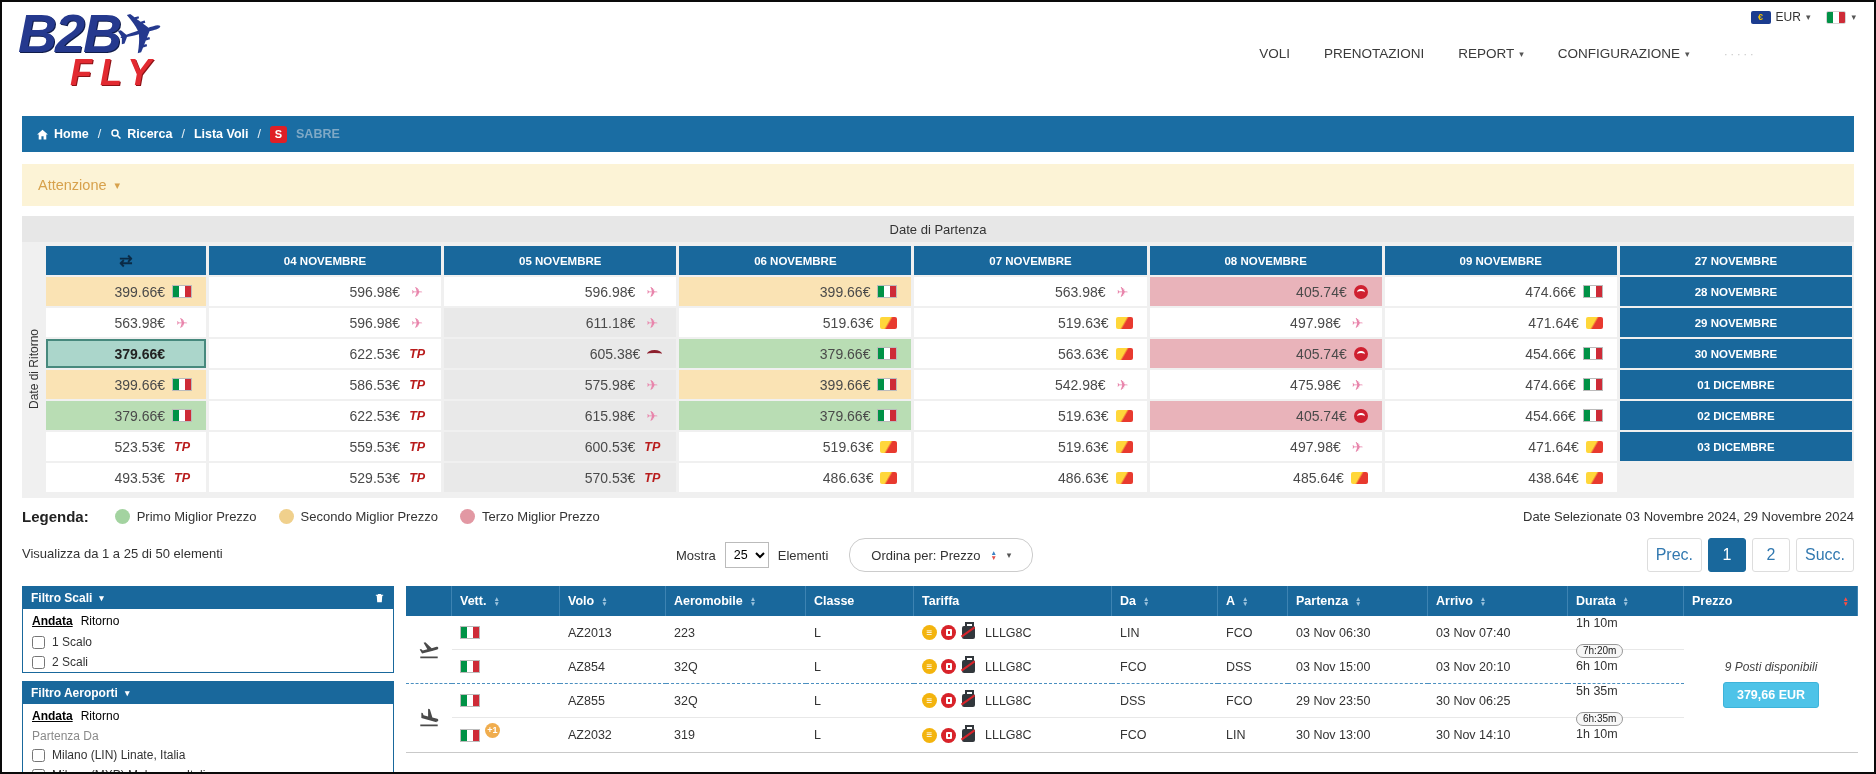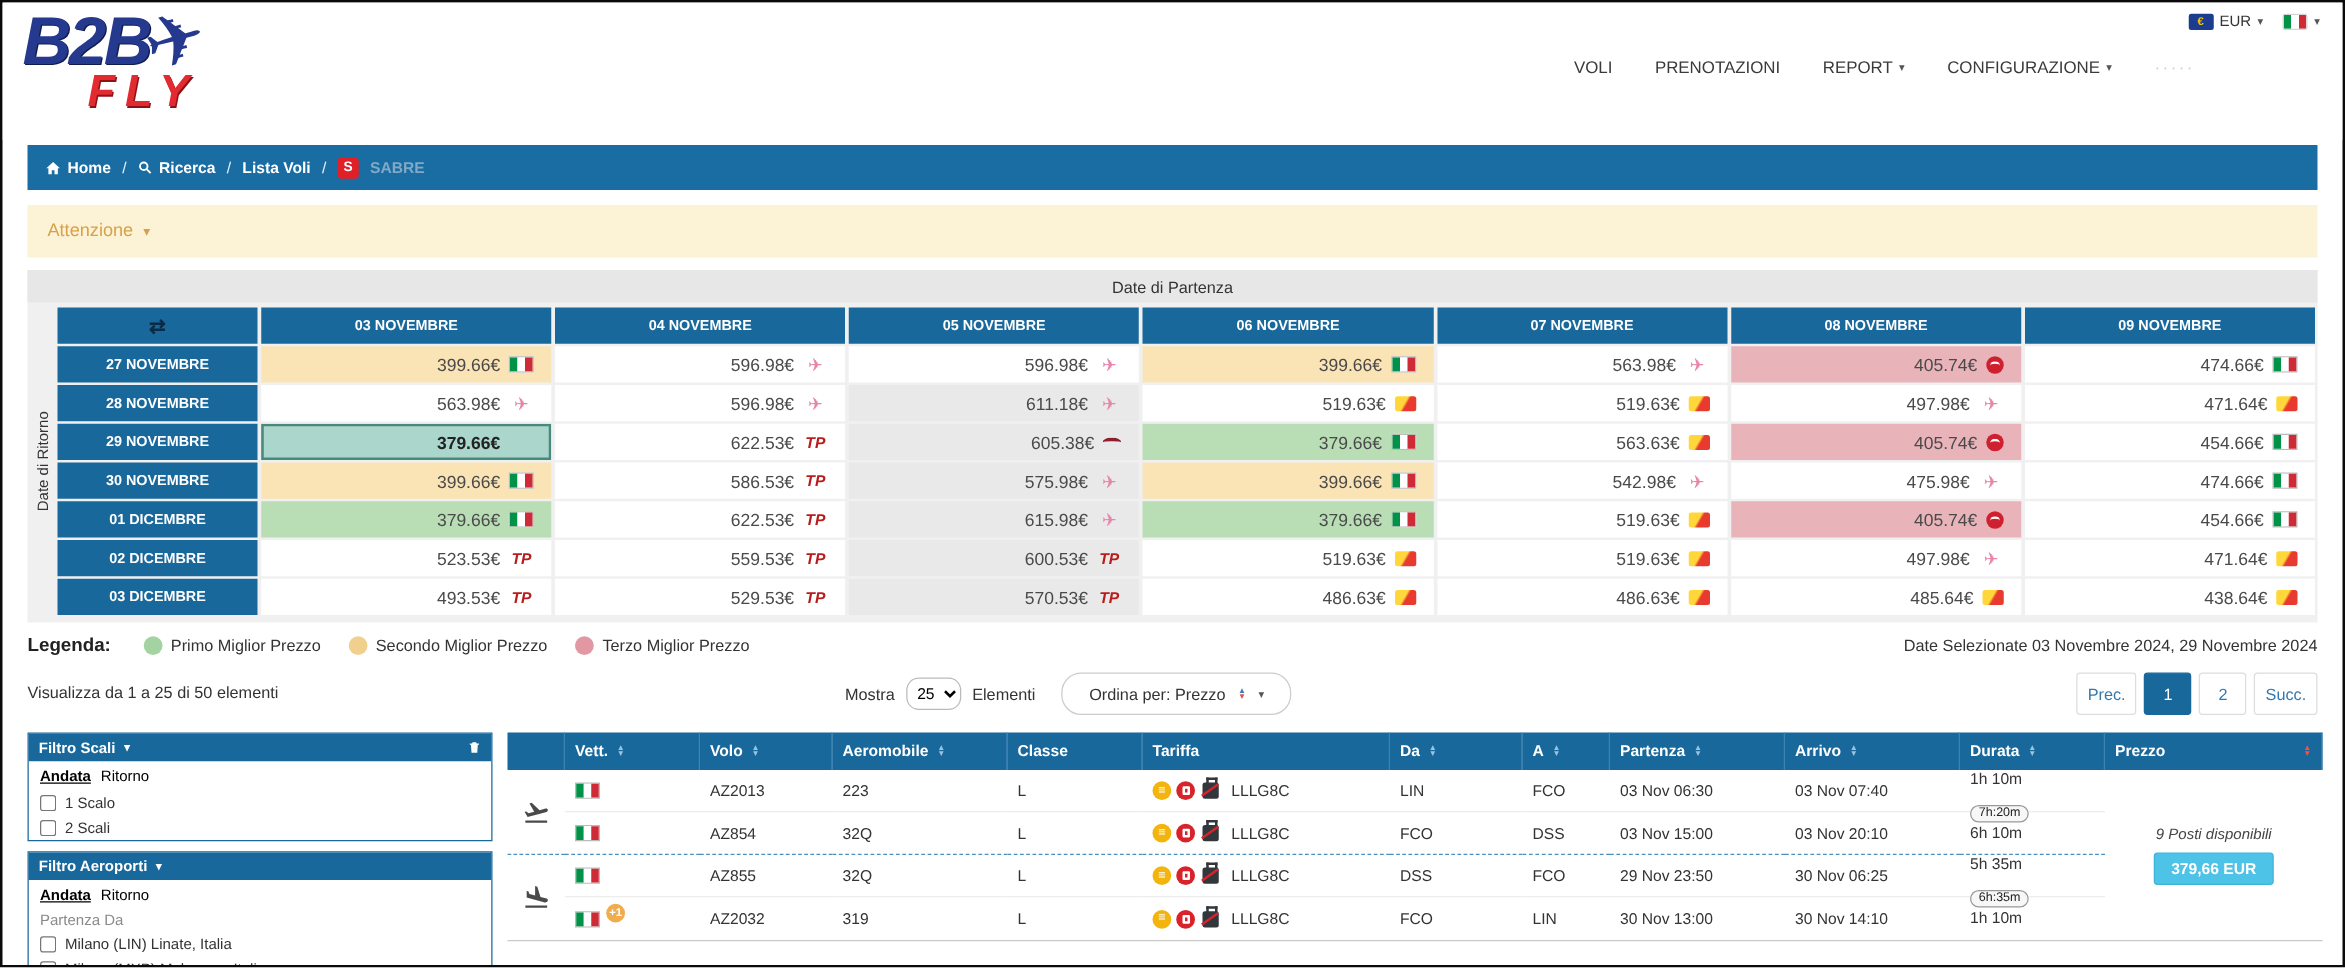--- a/index.html
+++ b/index.html
@@ -66,28 +66,28 @@
   .legend-row{margin:8px 20px 0;display:flex;align-items:center;gap:22px;font-size:13px;color:#333;height:20px;}
   .legend-title{font-size:15px;font-weight:bold;margin-right:4px;color:#222;}
   .legend-item{display:flex;align-items:center;gap:7px;}
   .dot{width:15px;height:15px;border-radius:50%;display:inline-block;}
   .selected-dates{margin-left:auto;font-size:13px;color:#333;}
 
   
   .controls{margin:12px 20px 0;position:relative;height:34px;font-size:13px;color:#333;}
   .showing{position:absolute;left:0;top:8px;}
   .center-controls{position:absolute;left:607px;top:0;display:flex;align-items:center;gap:9px;height:34px;margin-left:47px;}
-  .show-select{height:26px;border:1px solid #bbb;border-radius:10px;font-size:12.5px;background:#fff;padding:0 4px;font-family:"Liberation Sans",sans-serif;}
+  .show-select{height:26px;border:1px solid #bbb;border-radius:0;font-size:12.5px;background:#fff;padding:0 4px;font-family:"Liberation Sans",sans-serif;}
   .sort-box{border:1px solid #ccc;border-radius:16px;padding:0 21px;height:34px;display:flex;gap:10px;align-items:center;background:#fff;margin-left:12px;cursor:pointer;}
   .sort{display:inline-flex;flex-direction:column;line-height:5px;font-size:6.5px;color:#9cc3dd;}
   .sort-multi i:first-child{color:#3b82c4;}
   .sort-multi i:last-child{color:#e0524d;}
   .sort-red i{color:#ff4d42;}
   .pagination{position:absolute;right:0;top:0;display:flex;gap:6px;}
-  .page-btn{min-width:38px;height:34px;border:1px solid #ddd;background:#fff;color:#3279b0;display:flex;align-items:center;justify-content:center;font-size:13px;padding:0 8px;border-radius:3px;cursor:pointer;font-family:"Liberation Sans",sans-serif;}
+  .page-btn{min-width:38px;height:34px;border:1px solid #ddd;background:#fff;color:#3279b0;display:flex;align-items:center;justify-content:center;font-size:16px;padding:0 8px;border-radius:3px;cursor:pointer;font-family:"Liberation Sans",sans-serif;}
   .page-btn.active{background:#19689c;color:#fff;border-color:#19689c;}
 
   
   .bottom{margin:14px 20px 0;display:flex;gap:12px;align-items:flex-start;}
   .filter-col{width:372px;flex:none;}
   .flights-col{flex:1;}
 
   .fpanel{border:1px solid #19689c;background:#fff;margin-bottom:8px;}
   .fpanel-h{background:#19689c;color:#fff;font-size:12px;font-weight:bold;height:22px;display:flex;align-items:center;padding:0 8px;gap:7px;cursor:pointer;}
   .fpanel-h .caret{color:#fff;}
@@ -196,21 +196,20 @@
   <div class="cal-section">
     <div class="cal-title">Date di Partenza</div>
     <div class="cal-wrap">
       <div class="cal-side">
           <span>Date di Ritorno</span>
         </div>
       <div class="cal-grid" id="calGrid">
           <div class="cal-corner">
             <span class="swap-glyph">⇄</span>
           </div>
-          <div class="cal-h">03 NOVEMBRE</div>
           <div class="cal-h">04 NOVEMBRE</div>
           <div class="cal-h">05 NOVEMBRE</div>
           <div class="cal-h">06 NOVEMBRE</div>
           <div class="cal-h">07 NOVEMBRE</div>
           <div class="cal-h">08 NOVEMBRE</div>
           <div class="cal-h">09 NOVEMBRE</div>
           <div class="cal-rowlabel">27 NOVEMBRE</div>
           <div class="cal-cell t-second">
             <span class="price">399.66€</span>
             <span class="al al-ita">

